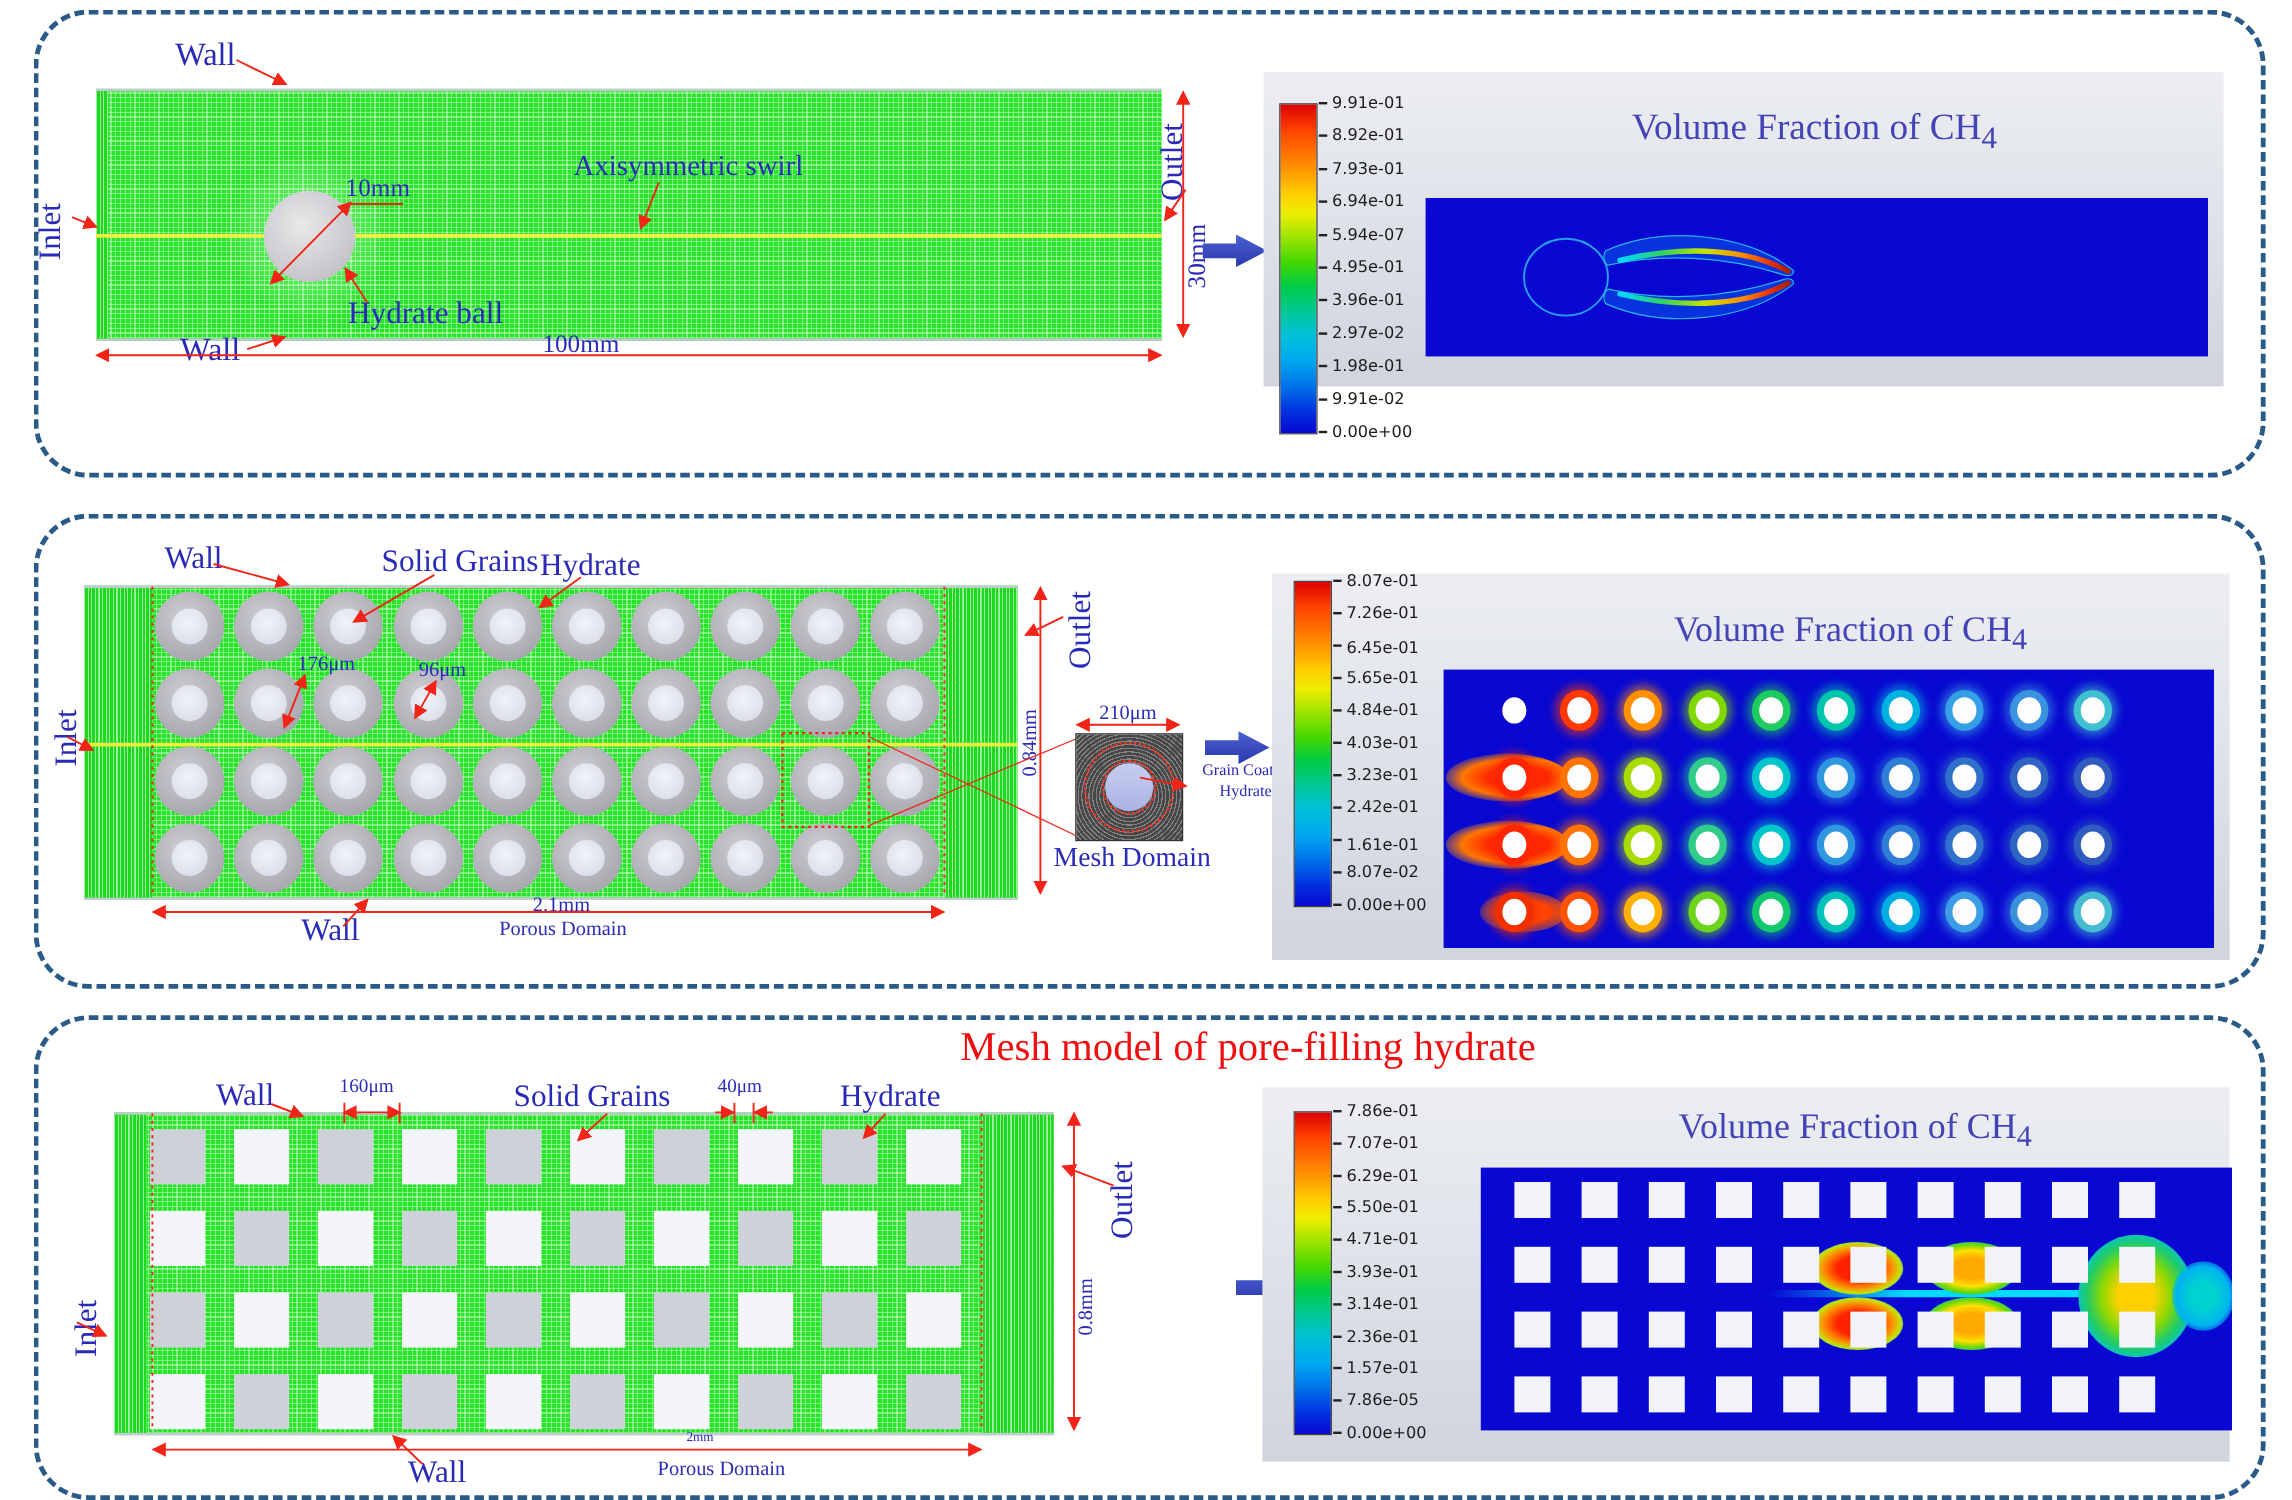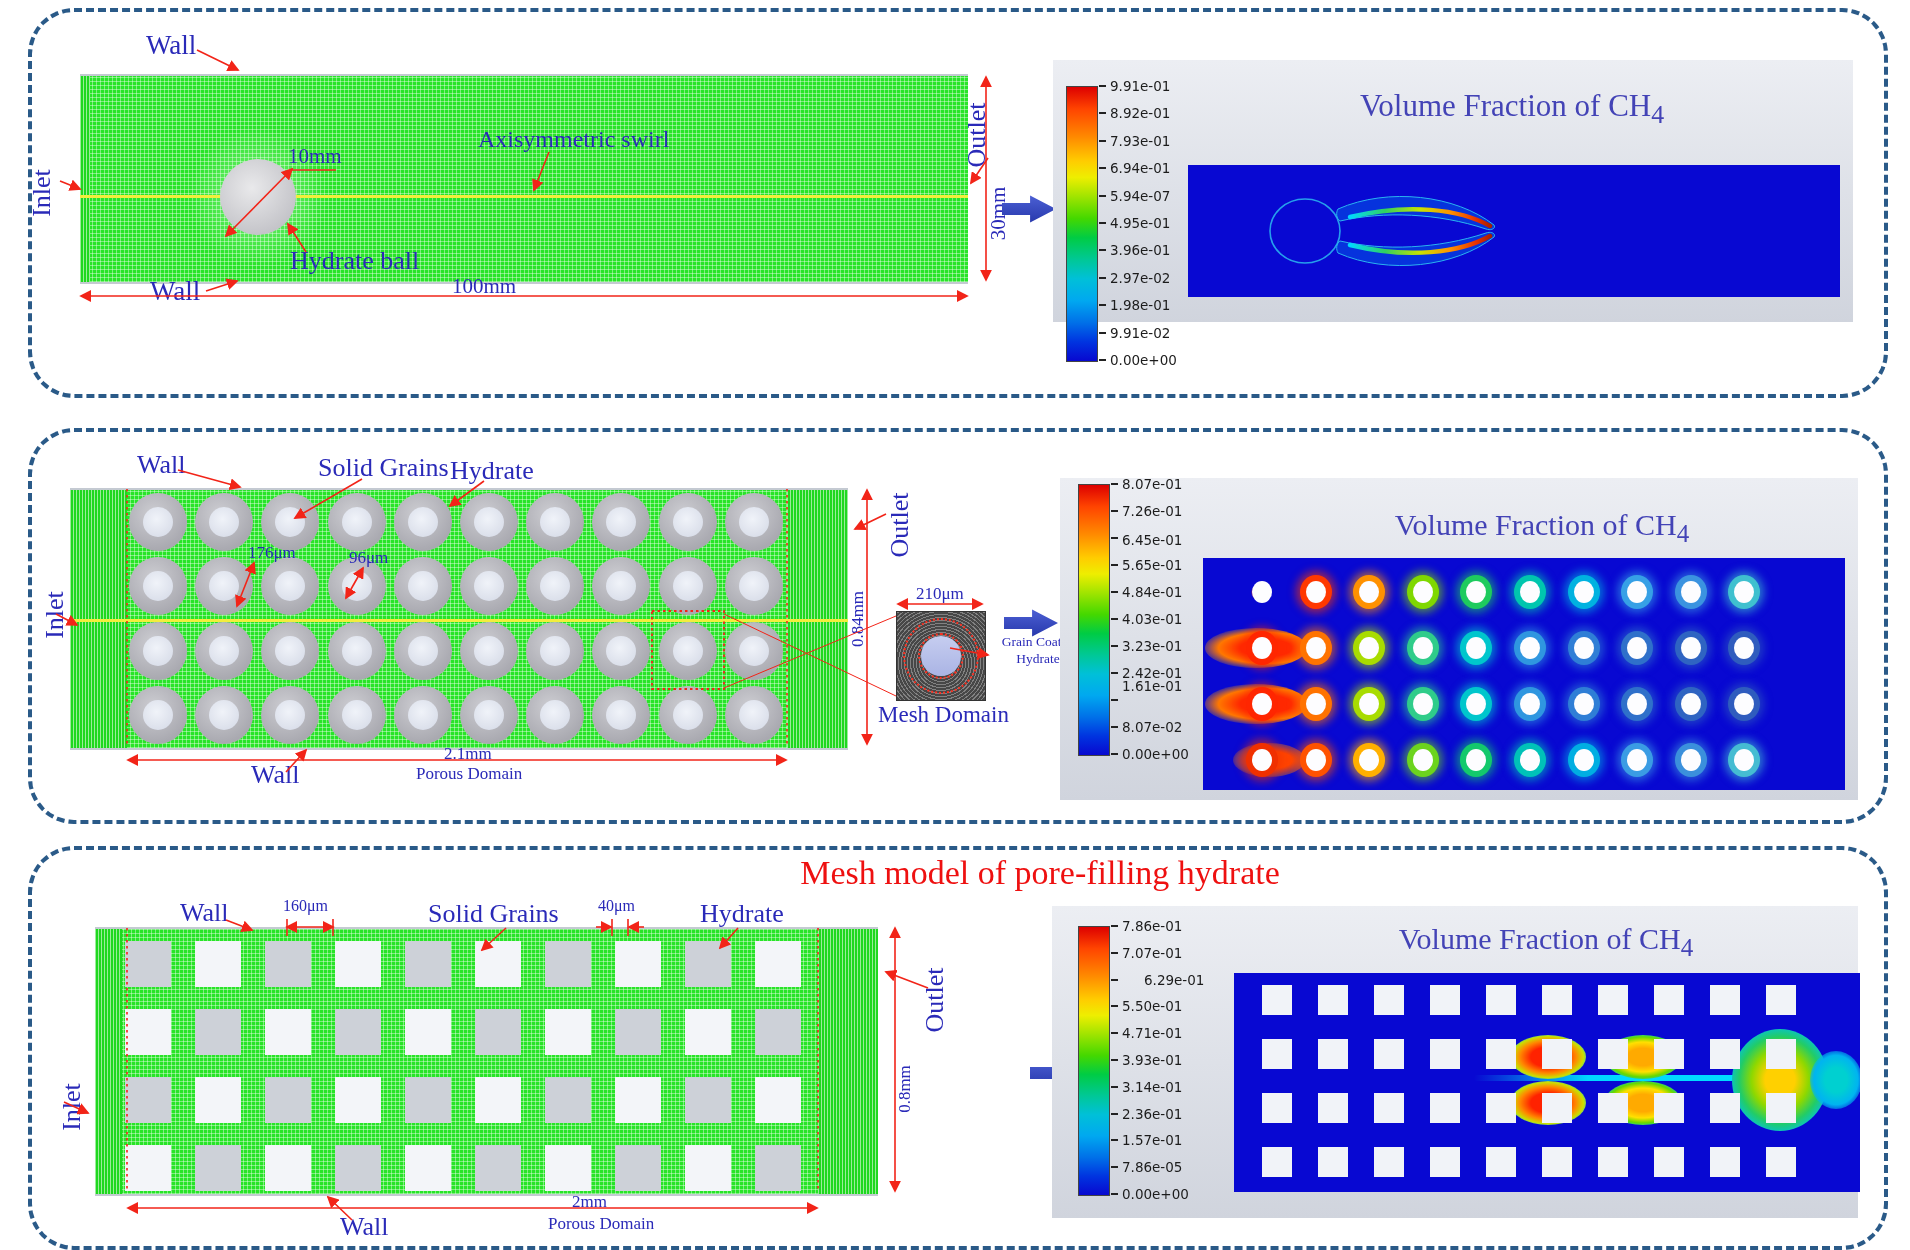--- a/index.html
+++ b/index.html
@@ -280,21 +280,21 @@
       <div class="cb-label" style="top: 73px;">5.65e-01</div>
       <div class="cb-tick" style="top: 107px;"></div>
       <div class="cb-label" style="top: 100px;">4.84e-01</div>
       <div class="cb-tick" style="top: 134px;"></div>
       <div class="cb-label" style="top: 127px;">4.03e-01</div>
       <div class="cb-tick" style="top: 161px;"></div>
       <div class="cb-label" style="top: 154px;">3.23e-01</div>
       <div class="cb-tick" style="top: 188px;"></div>
       <div class="cb-label" style="top: 181px;">2.42e-01</div>
       <div class="cb-tick" style="top: 215px;"></div>
-      <div class="cb-label" style="top: 194px; text-align: right;">1.61e-01</div>
+      <div class="cb-label" style="top: 212px; text-align: right;">1.61e-01</div>
       <div class="cb-tick" style="top: 242px;"></div>
       <div class="cb-label" style="top: 235px;">8.07e-02</div>
       <div class="cb-tick" style="top: 269px;"></div>
       <div class="cb-label" style="top: 262px;">0.00e+00</div>
     </div>
   <div class="cttl" style="left:1542px;top:508px;font-size:30px;">
     <span>Volume Fraction of CH</span><sub>4</sub>
   </div>
   <div class="contour" id="contour2" style="left:1203px;top:558px;width:642px;height:232px;">
     <div class="comet" style="left:2px;top:70px;width:102px;height:40px;background:radial-gradient(ellipse at 60% 50%,#ff2a00 30%,#ff7700 55%,rgba(255,150,0,.35) 70%,transparent 80%);"></div>
@@ -392,35 +392,35 @@
     </div>
 
   <div class="blab" style="left:180px;top:898px;font-size:26px;">Wall</div>
   <div class="blab" style="left:283px;top:897px;font-size:16px;">160μm</div>
   <div class="blab" style="left:428px;top:899px;font-size:26px;">Solid Grains</div>
   <div class="blab" style="left:598px;top:897px;font-size:16px;">40μm</div>
   <div class="blab" style="left:700px;top:899px;font-size:26px;">Hydrate</div>
   <div class="vlabel" style="left:42px;top:1092px;width:60px;font-size:26px;">Inlet</div>
   <div class="vlabel" style="left:897px;top:985px;width:76px;font-size:26px;">Outlet</div>
   <div class="vlabel" style="left:874px;top:1079px;width:62px;font-size:17px;">0.8mm</div>
-  <div class="blab" style="left:572px;top:1192px;font-size:17px;">2mm</div>
+  <div class="blab" style="left:572px;top:1192px;font-size:11px;">2mm</div>
   <div class="blab" style="left:548px;top:1214px;font-size:17px;">Porous Domain</div>
   <div class="blab" style="left:340px;top:1212px;font-size:26px;">Wall</div>
 
   <div class="flow-arrow" style="left:1030px;top:1056px;"></div>
 
   <div class="graybg" style="left:1052px;top:906px;width:806px;height:312px;"></div>
   <div class="cbar" style="left:1078px;top:926px;width:170px;height:274px;" id="cb2">
     <div class="cb-bar" style="height:268px;"></div>
   <div class="cb-tick" style="top: -1px;"></div>
       <div class="cb-label" style="top: -8px;">7.86e-01</div>
       <div class="cb-tick" style="top: 25.8px;"></div>
       <div class="cb-label" style="top: 18.8px;">7.07e-01</div>
       <div class="cb-tick" style="top: 52.6px;"></div>
-      <div class="cb-label" style="top: 45.6px; margin-left: 22px;">6.29e-01</div>
+      <div class="cb-label" style="top: 45.6px;">6.29e-01</div>
       <div class="cb-tick" style="top: 79.4px;"></div>
       <div class="cb-label" style="top: 72.4px;">5.50e-01</div>
       <div class="cb-tick" style="top: 106.2px;"></div>
       <div class="cb-label" style="top: 99.2px;">4.71e-01</div>
       <div class="cb-tick" style="top: 133px;"></div>
       <div class="cb-label" style="top: 126px;">3.93e-01</div>
       <div class="cb-tick" style="top: 159.8px;"></div>
       <div class="cb-label" style="top: 152.8px;">3.14e-01</div>
       <div class="cb-tick" style="top: 186.6px;"></div>
       <div class="cb-label" style="top: 179.6px;">2.36e-01</div>

